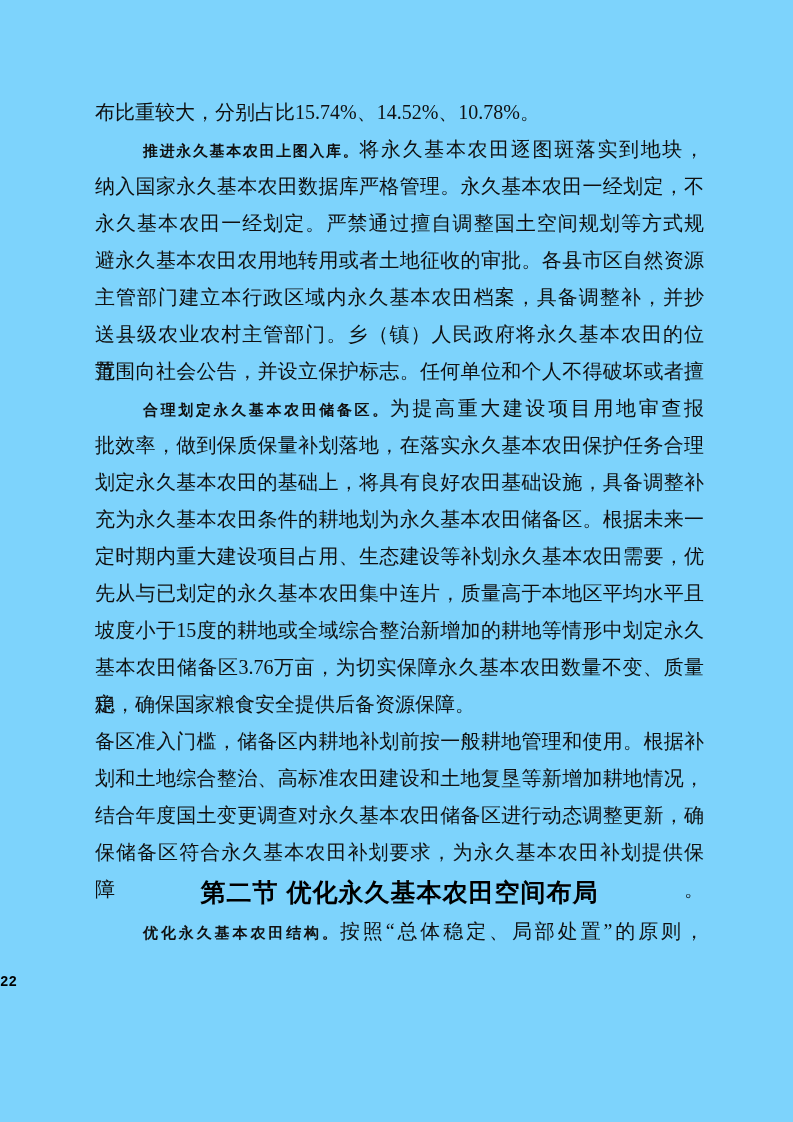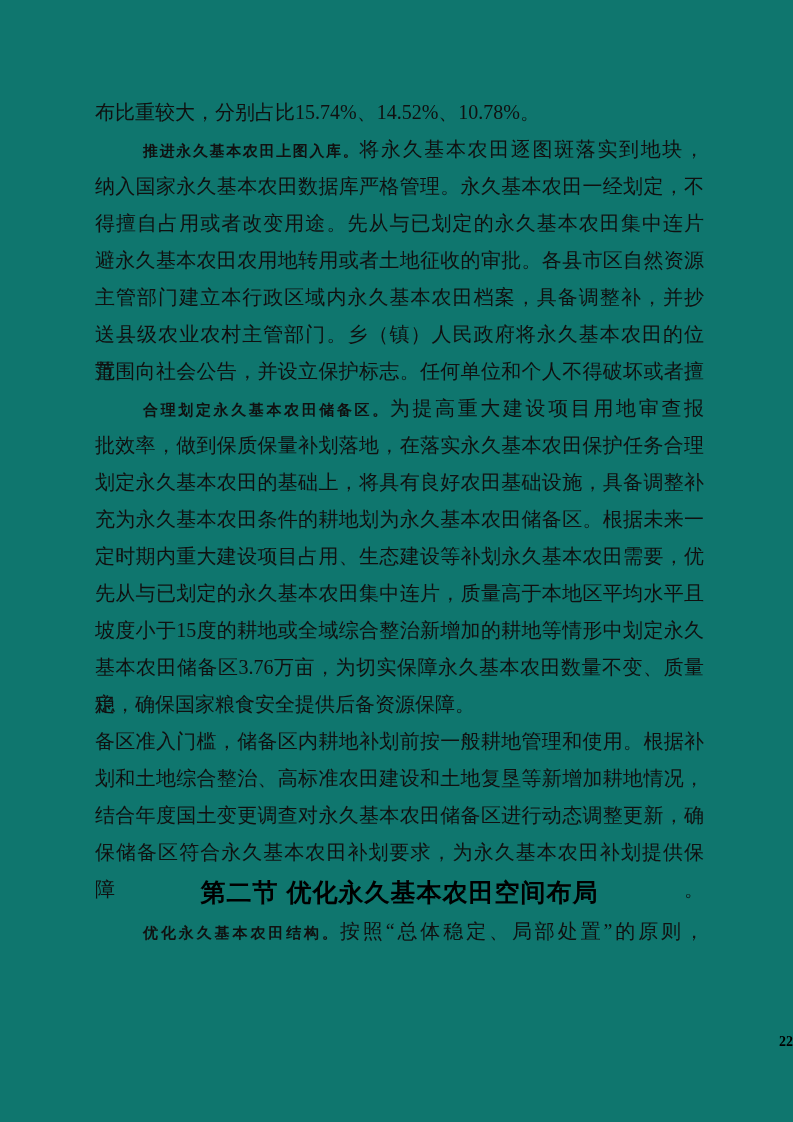--- a/index.html
+++ b/index.html
@@ -1,20 +1,20 @@
 <!DOCTYPE html>
 <html lang="zh"><head>
 <meta charset="utf-8">
 <style>
   html, body { margin: 0; padding: 0; background: #e8e8e8; }
   .page {
     position: relative;
     width: 793px;
     height: 1122px;
-    background: #0f766e;
+    background: #7dd3fc;
     color: #101010;
     font-family: "Liberation Serif", "DejaVu Serif", serif;
     overflow: hidden;
     margin: 0 auto;
   }
   .content {
     position: absolute;
     left: 95px;
     top: 94px;
     width: 609px;
@@ -44,42 +44,42 @@
     text-align: center;
     font-family: "Liberation Sans", "DejaVu Sans", sans-serif;
     font-weight: 700;
     font-size: 25px;
     letter-spacing: 1px;
     color: #000000;
   }
   .page-number {
     position: absolute;
     left: 0;
-    top: 1032px;
+    top: 972px;
     width: 100%;
     height: 20px;
     line-height: 20px;
-    text-align: right;
-    font-family: Liberation Serif, serif;
+    text-align: left;
+    font-family: Liberation Mono, monospace;
     font-weight: 700;
     font-size: 14px;
     color: #000000;
   }
 </style>
 </head>
 <body>
 
 <div class="page">
   <div class="content">
 
     <div class="line short"><span>布比重较大，分别占比15.74%、14.52%、10.78%。</span></div>
 
     <div class="line indent"><span class="lead">推进永久基本农田上图入库。</span><span>将永久基本农田逐图斑落实到地块，</span></div>
     <div class="line"><span>纳入国家永久基本农田数据库严格管理。永久基本农田一经划定，不</span></div>
-    <div class="line"><span>得擅自占用或者改变用途。先从与已划定的永久基本农田集中连片</span></div>
+    <div class="line"><span>永久基本农田一经划定。严禁通过擅自调整国土空间规划等方式规</span></div>
     <div class="line"><span>避永久基本农田农用地转用或者土地征收的审批。各县市区自然资源</span></div>
     <div class="line"><span>主管部门建立本行政区域内永久基本农田档案，具备调整补，并抄</span></div>
     <div class="line"><span>送县级农业农村主管部门。乡（镇）人民政府将永久基本农田的位置、</span></div>
     <div class="line"><span>范围向社会公告，并设立保护标志。任何单位和个人不得破坏或者擅</span></div>
 
     <div class="line indent"><span class="lead">合理划定永久基本农田储备区。</span><span>为提高重大建设项目用地审查报</span></div>
     <div class="line"><span>批效率，做到保质保量补划落地，在落实永久基本农田保护任务合理</span></div>
     <div class="line"><span>划定永久基本农田的基础上，将具有良好农田基础设施，具备调整补</span></div>
     <div class="line"><span>充为永久基本农田条件的耕地划为永久基本农田储备区。根据未来一</span></div>
     <div class="line"><span>定时期内重大建设项目占用、生态建设等补划永久基本农田需要，优</span></div>

